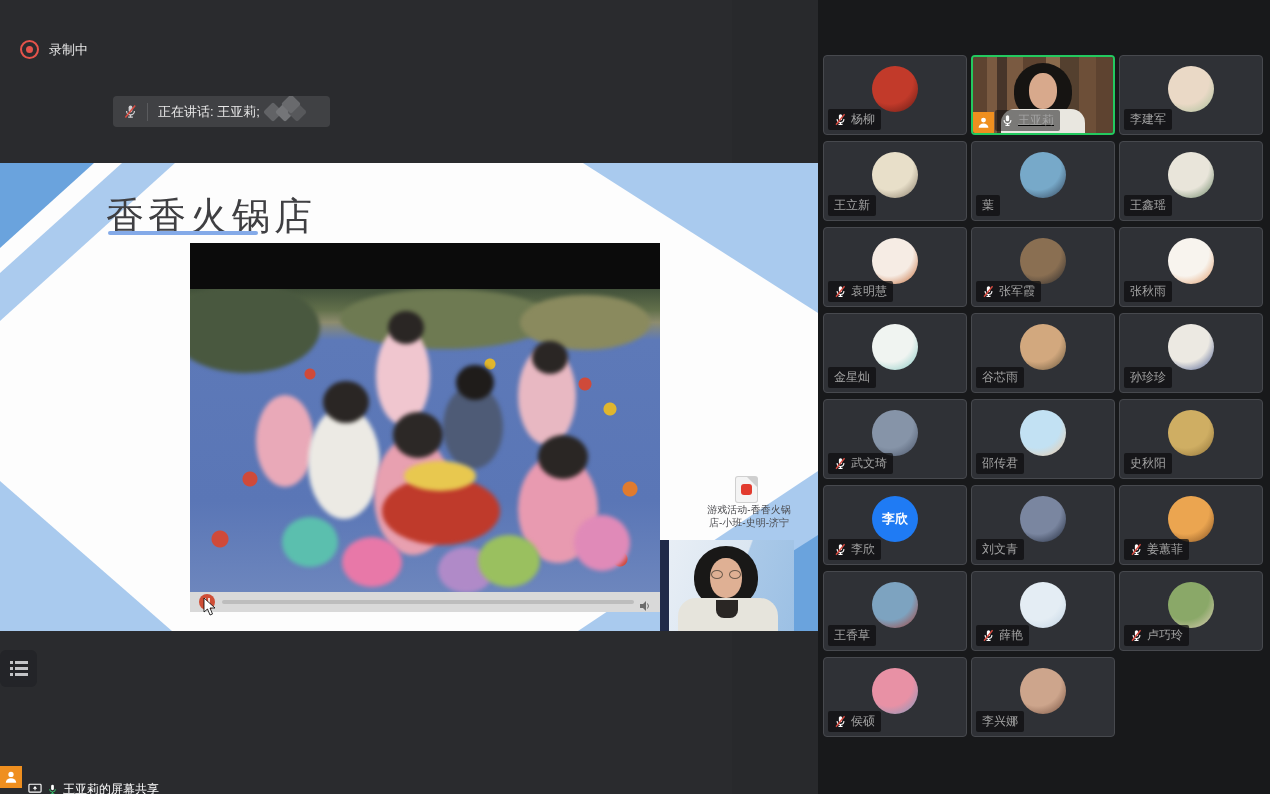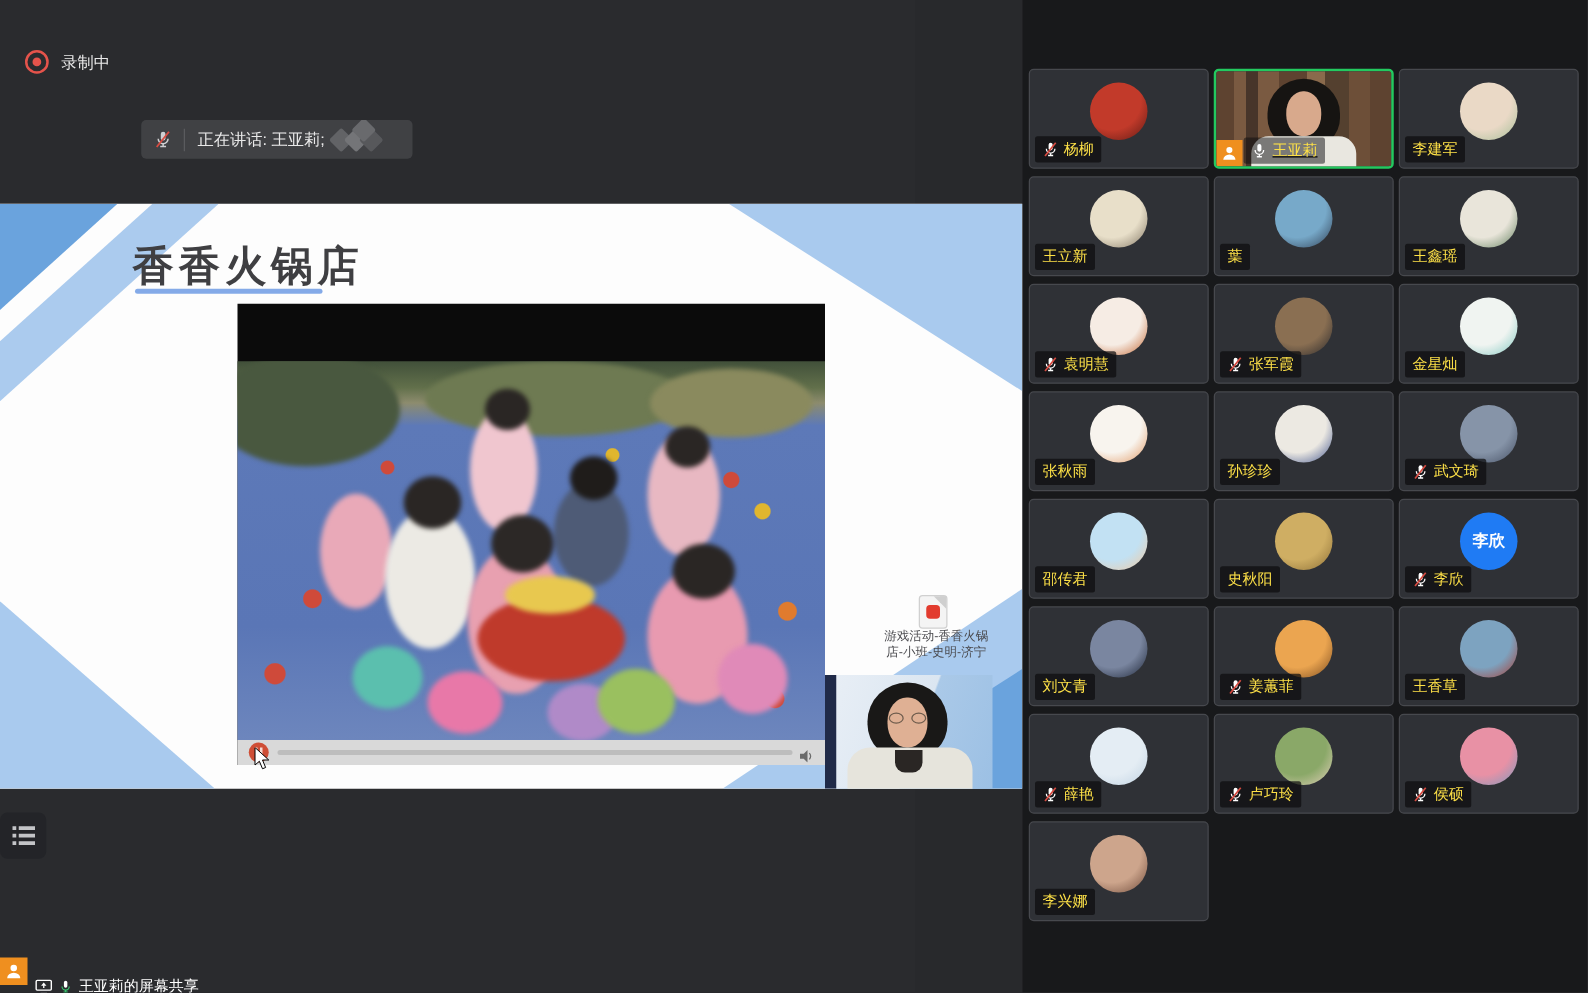--- a/index.html
+++ b/index.html
@@ -32,21 +32,21 @@
   .slide{position:absolute;left:0;top:163px;width:818px;height:468px;background:#fdfdfd;overflow:hidden;}
   .tri{position:absolute;}
   .tri-tl-pale{left:0;top:0;width:175px;height:158px;background:#abcbee;clip-path:polygon(0 0,100% 0,0 100%);}
   .tri-tl-white{left:0;top:0;width:122px;height:110px;background:#fdfdfd;clip-path:polygon(0 0,100% 0,0 100%);}
   .tri-tl-med{left:0;top:0;width:94px;height:85px;background:#6aa3dd;clip-path:polygon(0 0,100% 0,0 100%);}
   .tri-tr-pale{right:0;top:0;width:235px;height:150px;background:#a9caee;clip-path:polygon(100% 0,0 0,100% 100%);}
   .tri-bl-pale{left:0;bottom:0;width:172px;height:150px;background:#a9caee;clip-path:polygon(0 100%,0 0,100% 100%);}
   .tri-br-pale{right:0;bottom:0;width:240px;height:160px;background:#a9caee;clip-path:polygon(100% 100%,100% 0,0 100%);}
   .tri-br-med{right:0;bottom:0;width:150px;height:96px;background:#6aa3dd;clip-path:polygon(100% 100%,100% 0,0 100%);}
 
-  .slide-title{position:absolute;left:106px;top:191px;font-size:33px;color:#3f3f42;letter-spacing:4px;font-weight:700;}
+  .slide-title{position:absolute;left:106px;top:191px;font-size:38px;color:#3f3f42;letter-spacing:4px;font-weight:400;}
   .slide-title-underline{position:absolute;left:108px;top:231px;width:150px;height:4px;background:#84aae8;border-radius:2px;}
 
   
   .player{position:absolute;left:190px;top:243px;width:470px;height:369px;background:#0b0b0b;}
   .scene{position:absolute;left:0;top:46px;width:470px;height:303px;overflow:hidden;
     background:
       radial-gradient(circle 8px at 60px 190px,#cf4a3a 0 7px,transparent 8px),
       radial-gradient(circle 7px at 420px 120px,#e0b62e 0 6px,transparent 7px),
       radial-gradient(circle 7px at 395px 95px,#cf4a3a 0 6px,transparent 7px),
       radial-gradient(circle 6px at 355px 130px,#e07b2e 0 5px,transparent 6px),
@@ -104,21 +104,21 @@
   .panel{position:absolute;left:818px;top:0;width:452px;height:794px;background:#18191b;}
   .grid{position:absolute;left:5px;top:55px;display:grid;grid-template-columns:repeat(3,144px);grid-auto-rows:80px;
     column-gap:4px;row-gap:6px;}
   .tile{position:relative;background:#2f3136;border:1px solid #47494e;border-radius:4px;box-sizing:border-box;overflow:hidden;}
   .tile.active{border:2px solid #23c95f;}
   .avatar{position:absolute;left:50%;top:10px;width:46px;height:46px;margin-left:-23px;border-radius:50%;
     display:flex;align-items:center;justify-content:center;}
   .avatar-text{color:#fff;font-size:13px;font-weight:bold;}
   .label{position:absolute;left:4px;bottom:4px;display:flex;align-items:center;gap:4px;
     background:rgba(12,12,14,.72);padding:2px 6px;border-radius:2px;max-width:128px;}
-  .label .pname{color:#fde047;font-size:12px;white-space:nowrap;}
+  .label .pname{color:#a3a3a3;font-size:12px;white-space:nowrap;}
   .mic{display:none;line-height:0;}
   .tile[data-mic="muted"] .mic.muted{display:inline-block;}
   .tile[data-mic="on"] .mic.on{display:inline-block;}
   .host-badge{position:absolute;left:0;bottom:0;width:21px;height:21px;background:#ef8f1f;
     display:none;align-items:center;justify-content:center;z-index:3;}
   .tile.host .host-badge{display:flex;}
   .tile.active .label{left:22px;bottom:2px;background:rgba(12,12,14,.5);text-decoration:underline;}
   .tile-video{position:absolute;inset:0;display:none;
     background:linear-gradient(90deg,#5e4330 0 10%,#7a5a41 10% 17%,#47352a 17% 24%,#7a5a41 24% 36%,#5e4330 36% 52%,#8a6a4c 52% 62%,#54402f 62% 76%,#6d4f38 76% 88%,#5e4330 88% 100%);}
   .tile.video .tile-video{display:block;}
@@ -414,42 +414,53 @@
               </g>
             </svg>
       </span>
 
       <span class="pname">张军霞</span>
     </div>
   </div>
 
   <div class="tile" data-mic="none">
 
+    <div class="avatar" style="background: radial-gradient(circle at 38% 32%, rgb(248, 244, 238) 0px, rgb(248, 244, 238) 55%, rgb(224, 149, 95) 100%);">
+          <span class="avatar-text"></span>
+        </div>
+
+    <div class="label">
+
+      <span class="pname">张秋雨</span>
+    </div>
+  </div>
+
+  <div class="tile" data-mic="none">
+
     <div class="avatar" style="background: radial-gradient(circle at 38% 32%, rgb(240, 244, 241) 0px, rgb(240, 244, 241) 55%, rgb(127, 199, 192) 100%);">
           <span class="avatar-text"></span>
         </div>
 
     <div class="label">
 
       <span class="pname">金星灿</span>
     </div>
   </div>
 
   <div class="tile" data-mic="none">
 
-    <div class="avatar" style="background: radial-gradient(circle at 38% 32%, rgb(248, 244, 238) 0px, rgb(248, 244, 238) 55%, rgb(224, 149, 95) 100%);">
-          <span class="avatar-text"></span>
-        </div>
-
-    <div class="label">
-
-      <span class="pname">张秋雨</span>
-    </div>
-  </div>
-
+    <div class="avatar" style="background: radial-gradient(circle at 38% 32%, rgb(210, 168, 126) 0px, rgb(210, 168, 126) 55%, rgb(95, 80, 56) 100%);">
+          <span class="avatar-text"></span>
+        </div>
+
+    <div class="label">
+
+      <span class="pname">谷芯雨</span>
+    </div>
+  </div>
 
 
   <div class="tile" data-mic="none">
 
     <div class="avatar" style="background: radial-gradient(circle at 38% 32%, rgb(236, 233, 226) 0px, rgb(236, 233, 226) 55%, rgb(60, 80, 138) 100%);">
           <span class="avatar-text"></span>
         </div>
 
     <div class="label">
 

